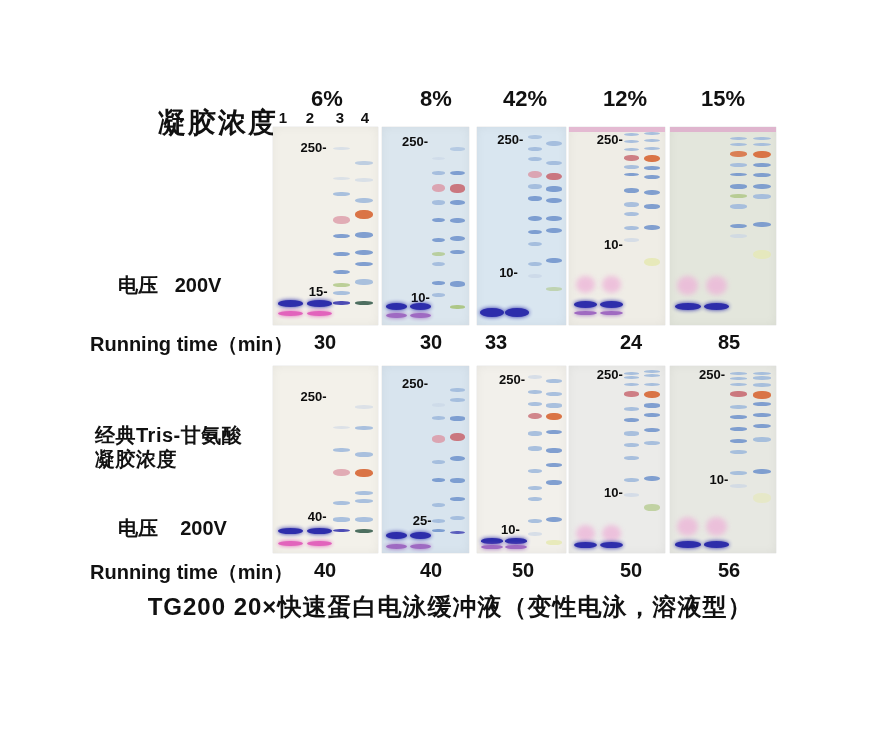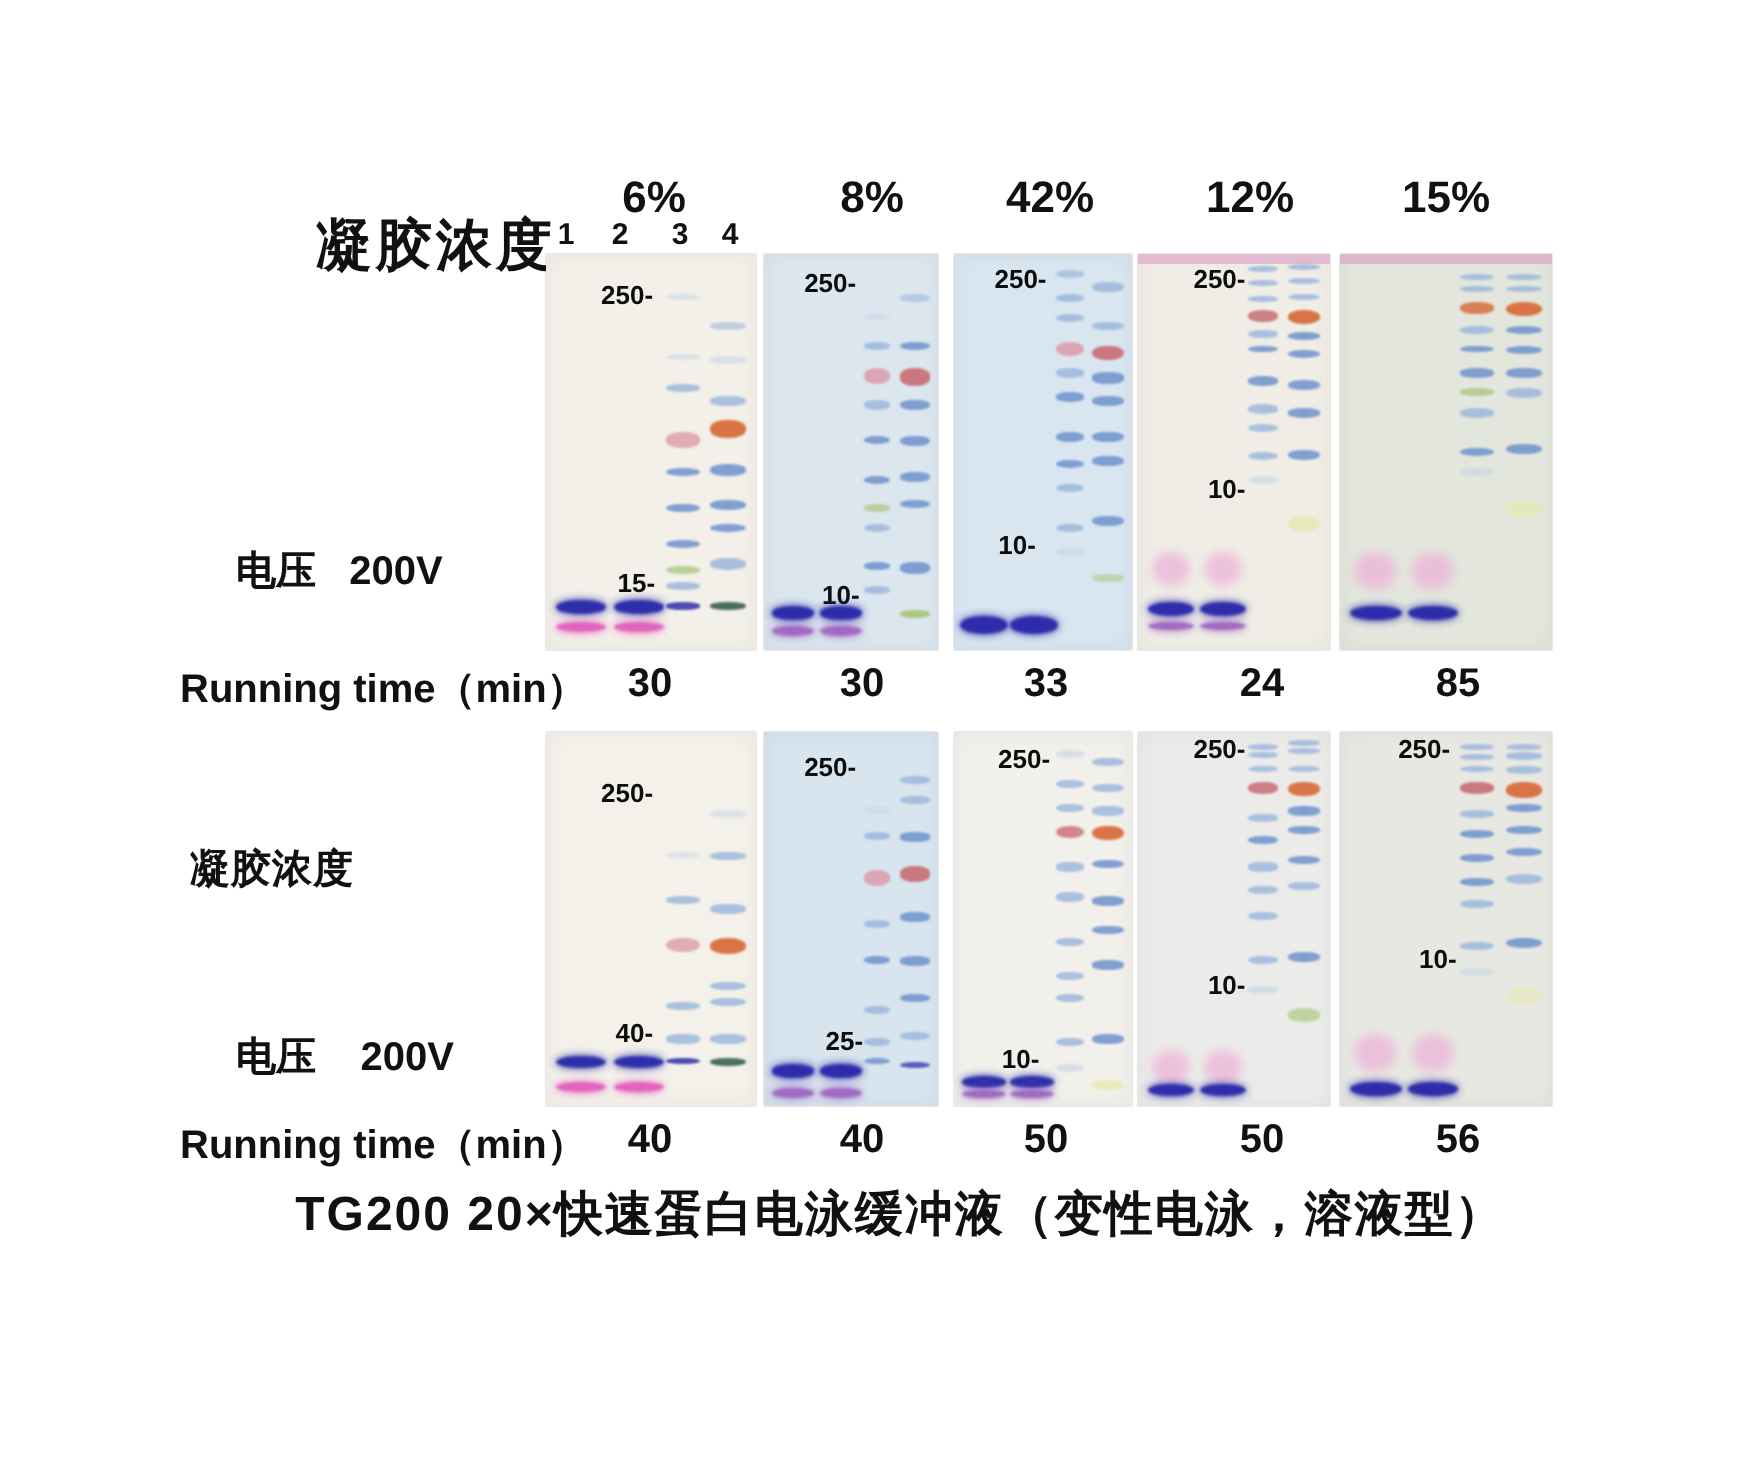--- a/index.html
+++ b/index.html
@@ -28,38 +28,39 @@
   .marker{position:absolute;font-size:13px;font-weight:bold;color:#0d0d0d;transform:translateX(-100%);line-height:1;}
   .top-strip{position:absolute;left:0;top:0;width:100%;height:5px;}
 </style>
 </head>
 <body>
 
 <div id="stage">
   <div class="hdr-label">凝胶浓度</div>
   <div class="voltage1">电压   200V</div>
   <div class="buffer2">
+    <div>经典Tris-甘氨酸</div>
     <div>凝胶浓度</div>
   </div>
   <div class="voltage2">电压    200V</div>
   <div class="rt-label r1">Running time（min）</div>
   <div class="rt-label r2">Running time（min）</div>
   <div class="fig-title">TG200  20×快速蛋白电泳缓冲液（变性电泳，溶液型）</div>
 <div class="pct-label" style="left: 327px;">6%</div>
     <div class="pct-label" style="left: 436px;">8%</div>
     <div class="pct-label" style="left: 525px;">42%</div>
     <div class="pct-label" style="left: 625px;">12%</div>
     <div class="pct-label" style="left: 723px;">15%</div>
     <div class="lane-num" style="left: 283px;">1</div>
     <div class="lane-num" style="left: 310px;">2</div>
     <div class="lane-num" style="left: 340px;">3</div>
     <div class="lane-num" style="left: 365px;">4</div>
     <div class="rt-value" style="left: 325px; top: 331px;">30</div>
     <div class="rt-value" style="left: 431px; top: 331px;">30</div>
-    <div class="rt-value" style="left: 523px; top: 331px;">33</div>
+    <div class="rt-value" style="left: 496px; top: 331px;">33</div>
     <div class="rt-value" style="left: 631px; top: 331px;">24</div>
     <div class="rt-value" style="left: 729px; top: 331px;">85</div>
     <div class="rt-value" style="left: 325px; top: 559px;">40</div>
     <div class="rt-value" style="left: 431px; top: 559px;">40</div>
     <div class="rt-value" style="left: 523px; top: 559px;">50</div>
     <div class="rt-value" style="left: 631px; top: 559px;">50</div>
     <div class="rt-value" style="left: 729px; top: 559px;">56</div>
     <div class="gel" style="left: 273px; top: 127px; width: 105px; height: 198px; background: rgb(242, 240, 233);">
       <div class="marker" style="left: 51%; top: 7%;">250-</div>
       <div class="marker" style="left: 52%; top: 80%;">15-</div>

